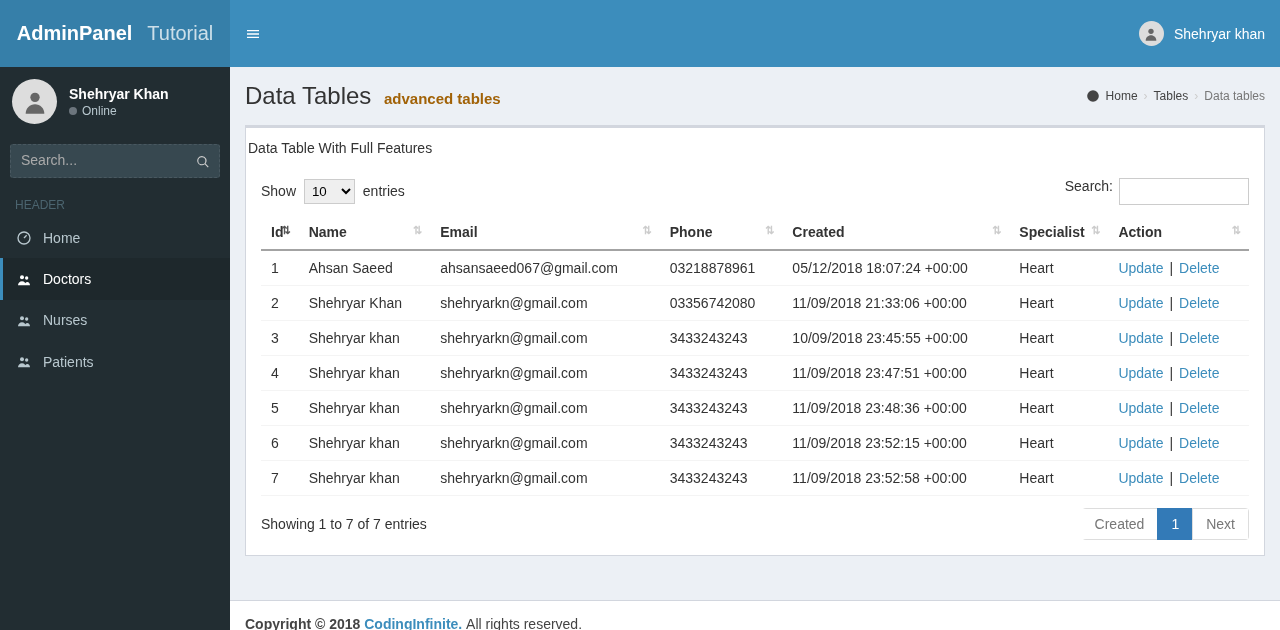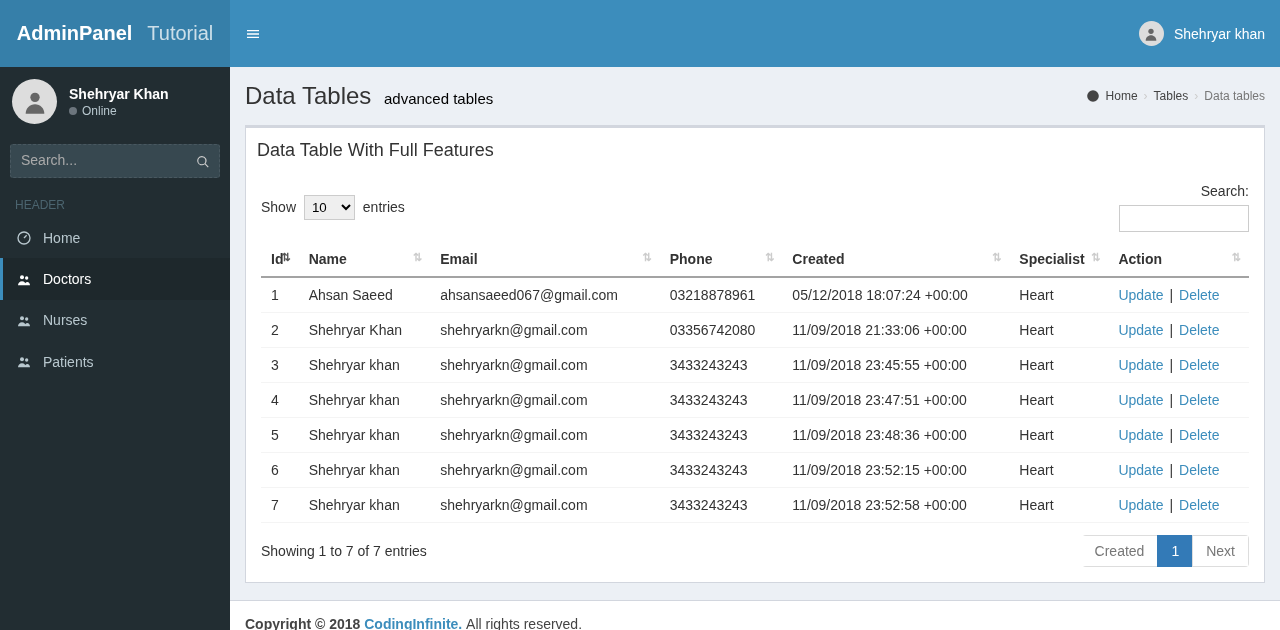--- a/index.html
+++ b/index.html
@@ -30,34 +30,34 @@
     
     .sidebar-header { padding: 12px 15px 5px; font-size: 12px; color: #4b646f; }
     .sidebar-menu { list-style: none; }
     .sidebar-menu li { display: flex; align-items: center; gap: 10px; padding: 12px 15px; cursor: pointer; }
     .sidebar-menu li.active { background: #1e282c; color: #fff; border-left: 3px solid #3c8dbc; padding-left: 12px; }
     .sidebar-menu .icon { width: 18px; text-align: center; }
     
     .main { flex: 1; display: flex; flex-direction: column; overflow: auto; background: #ecf0f5; }
     .content-header { padding: 15px; display: flex; justify-content: space-between; align-items: center; }
     .content-header h1 { font-size: 24px; font-weight: 500; color: #333; }
-    .content-header h1 small { font-size: 15px; color: #000000; font-weight: 400; margin-left: 6px; }
+    .content-header h1 small { font-size: 15px; color: #a16207; font-weight: 700; margin-left: 6px; }
     .breadcrumb { font-size: 12px; color: #444; display: flex; align-items: center; gap: 6px; }
     .breadcrumb a { color: #444; text-decoration: none; }
     .breadcrumb .sep { color: #ccc; }
     .breadcrumb .active { color: #777; }
     
     .content { padding: 0 15px 15px; flex: 1; }
     .box { background: #fff; border: 1px solid #d2d6de; border-top: 3px solid #d2d6de; }
-    .box-header { padding: 12px 11px; font-size: 18px; color: #333; }
+    .box-header { padding: 12px 2px; font-size: 14px; color: #333; }
     .box-body { padding: 10px 15px 15px; }
     
     .dt-top { display: flex; justify-content: space-between; align-items: center; margin-bottom: 10px; font-size: 14px; }
     .dt-top select { padding: 3px; border: 1px solid #ccc; margin: 0 4px; }
-    .dt-top .search-right { display: flex; align-items: flex-end; gap: 6px; flex-direction: column; }
+    .dt-top .search-right { display: flex; align-items: flex-start; gap: 6px; }
     .dt-top .search-right input { border: 1px solid #ccc; padding: 5px 8px; width: 130px; }
     
     table.datatable { width: 100%; border-collapse: collapse; }
     table.datatable th, table.datatable td { text-align: left; padding: 9px 10px; border-bottom: 1px solid #f4f4f4; }
     table.datatable thead th { border-bottom: 2px solid #a3a3a3; font-weight: 700; font-size: 14px; position: relative; }
     table.datatable thead th .sort { position: absolute; right: 8px; color: #ccc; font-size: 11px; }
     table.datatable thead th.sorted .sort { color: #555; }
     table.datatable td { font-size: 14px; }
     .link { color: #3c8dbc; cursor: pointer; }
     .action-divider { color: #333; margin: 0 2px; }
@@ -225,21 +225,21 @@
                   <td>03356742080</td>
                   <td>11/09/2018 21:33:06 +00:00</td>
                   <td>Heart</td>
                   <td><span class="link">Update</span><span class="action-divider"> | </span><span class="link">Delete</span></td>
                 </tr>
                 <tr>
                   <td>3</td>
                   <td>Shehryar khan</td>
                   <td>shehryarkn@gmail.com</td>
                   <td>3433243243</td>
-                  <td>11/09/2018 23:45:55 +00:00</td>
+                  <td>10/09/2018 23:45:55 +00:00</td>
                   <td>Heart</td>
                   <td><span class="link">Update</span><span class="action-divider"> | </span><span class="link">Delete</span></td>
                 </tr>
                 <tr>
                   <td>4</td>
                   <td>Shehryar khan</td>
                   <td>shehryarkn@gmail.com</td>
                   <td>3433243243</td>
                   <td>11/09/2018 23:47:51 +00:00</td>
                   <td>Heart</td>

